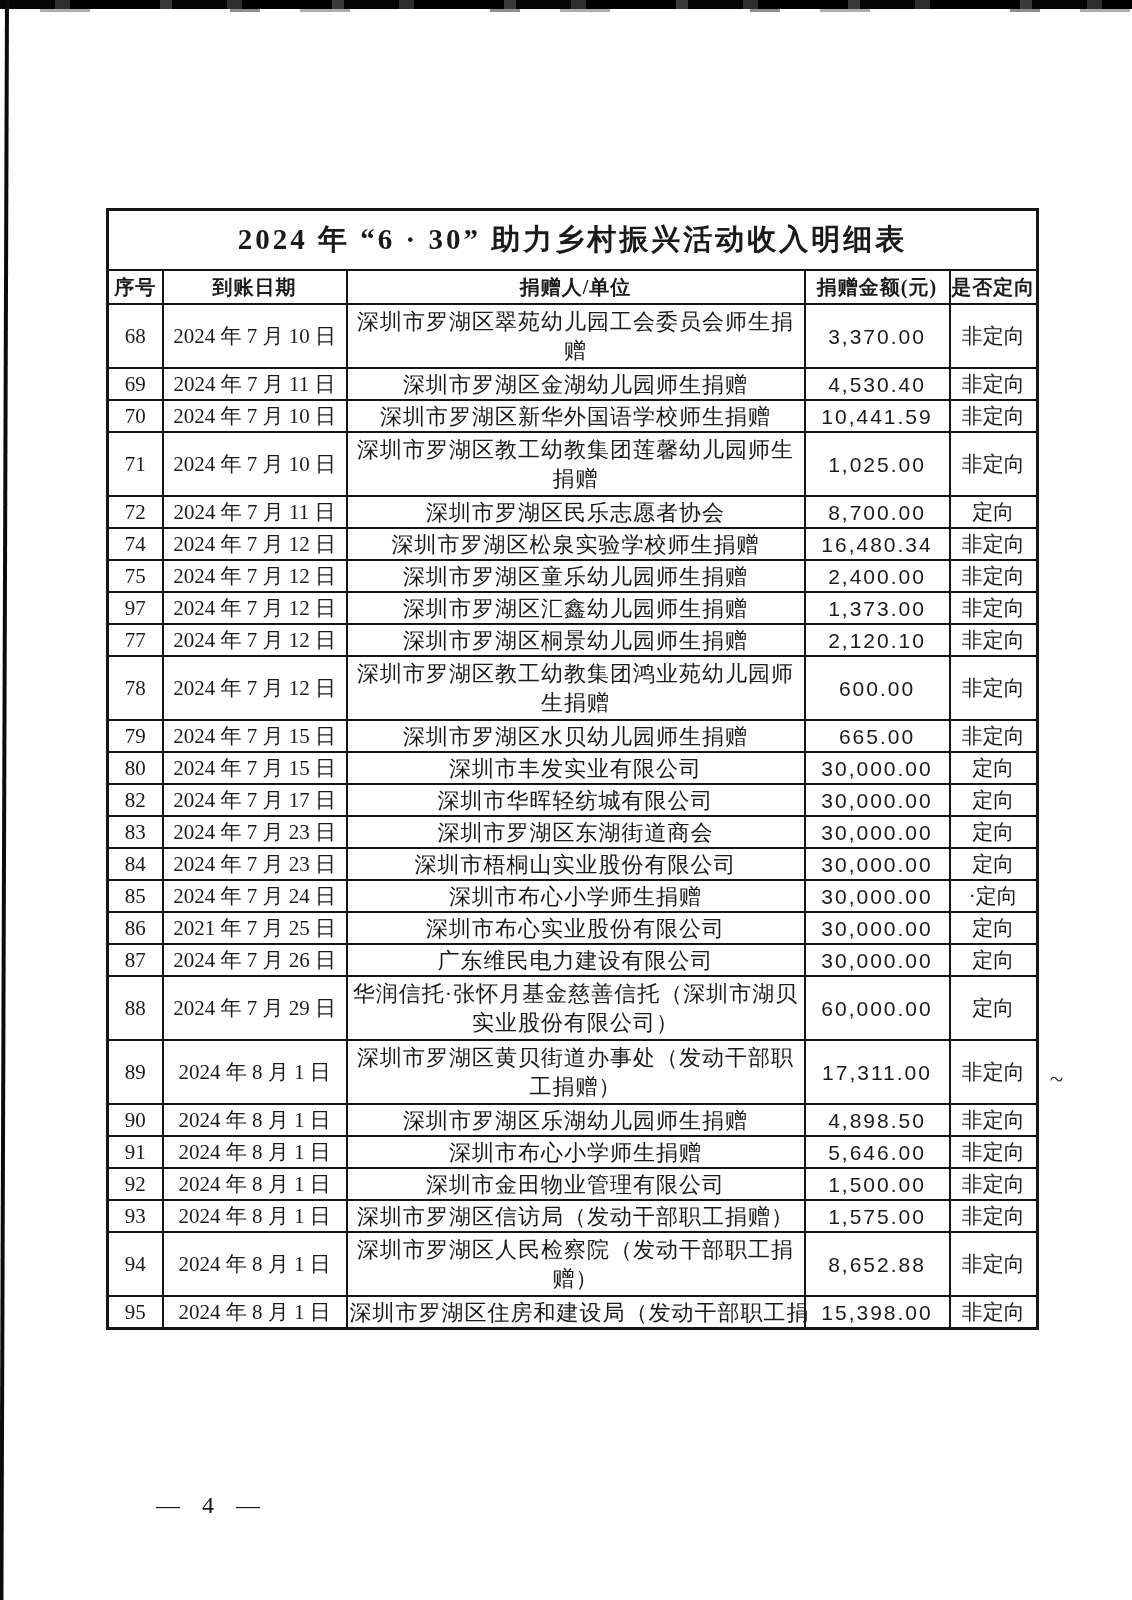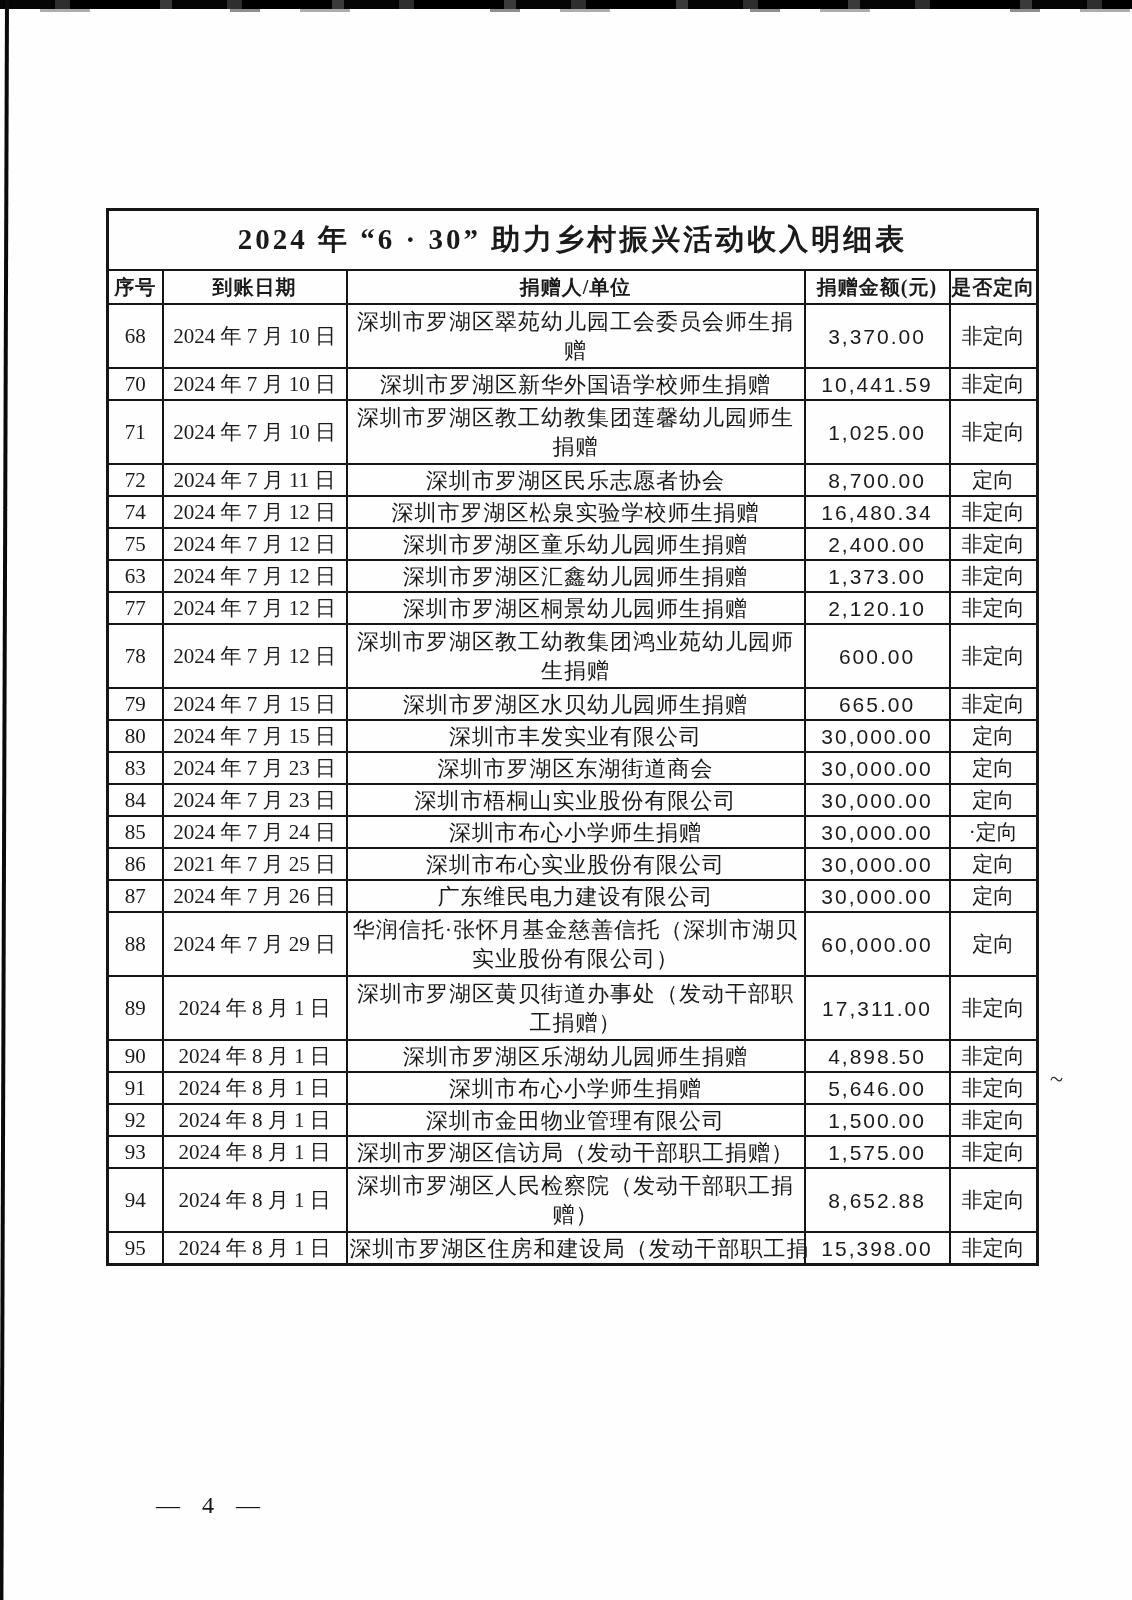--- a/index.html
+++ b/index.html
@@ -148,20 +148,27 @@
     </thead>
     <tbody id="table-body">
         <tr class="row-double">
       <td class="col-no">68</td>
       <td class="col-date">2024 年 7 月 10 日</td>
       <td class="col-donor">深圳市罗湖区翠苑幼儿园工会委员会师生捐赠</td>
       <td class="col-amount">3,370.00</td>
       <td class="col-directed">非定向</td>
     </tr>
         <tr class="row-single">
+      <td class="col-no">69</td>
+      <td class="col-date">2024 年 7 月 11 日</td>
+      <td class="col-donor">深圳市罗湖区金湖幼儿园师生捐赠</td>
+      <td class="col-amount">4,530.40</td>
+      <td class="col-directed">非定向</td>
+    </tr>
+        <tr class="row-single">
       <td class="col-no">70</td>
       <td class="col-date">2024 年 7 月 10 日</td>
       <td class="col-donor">深圳市罗湖区新华外国语学校师生捐赠</td>
       <td class="col-amount">10,441.59</td>
       <td class="col-directed">非定向</td>
     </tr>
         <tr class="row-double">
       <td class="col-no">71</td>
       <td class="col-date">2024 年 7 月 10 日</td>
       <td class="col-donor">深圳市罗湖区教工幼教集团莲馨幼儿园师生捐赠</td>
@@ -183,21 +190,21 @@
       <td class="col-directed">非定向</td>
     </tr>
         <tr class="row-single">
       <td class="col-no">75</td>
       <td class="col-date">2024 年 7 月 12 日</td>
       <td class="col-donor">深圳市罗湖区童乐幼儿园师生捐赠</td>
       <td class="col-amount">2,400.00</td>
       <td class="col-directed">非定向</td>
     </tr>
         <tr class="row-single">
-      <td class="col-no">63</td>
+      <td class="col-no">97</td>
       <td class="col-date">2024 年 7 月 12 日</td>
       <td class="col-donor">深圳市罗湖区汇鑫幼儿园师生捐赠</td>
       <td class="col-amount">1,373.00</td>
       <td class="col-directed">非定向</td>
     </tr>
         <tr class="row-single">
       <td class="col-no">77</td>
       <td class="col-date">2024 年 7 月 12 日</td>
       <td class="col-donor">深圳市罗湖区桐景幼儿园师生捐赠</td>
       <td class="col-amount">2,120.10</td>
@@ -218,20 +225,27 @@
       <td class="col-directed">非定向</td>
     </tr>
         <tr class="row-single">
       <td class="col-no">80</td>
       <td class="col-date">2024 年 7 月 15 日</td>
       <td class="col-donor">深圳市丰发实业有限公司</td>
       <td class="col-amount">30,000.00</td>
       <td class="col-directed">定向</td>
     </tr>
         <tr class="row-single">
+      <td class="col-no">82</td>
+      <td class="col-date">2024 年 7 月 17 日</td>
+      <td class="col-donor">深圳市华晖轻纺城有限公司</td>
+      <td class="col-amount">30,000.00</td>
+      <td class="col-directed">定向</td>
+    </tr>
+        <tr class="row-single">
       <td class="col-no">83</td>
       <td class="col-date">2024 年 7 月 23 日</td>
       <td class="col-donor">深圳市罗湖区东湖街道商会</td>
       <td class="col-amount">30,000.00</td>
       <td class="col-directed">定向</td>
     </tr>
         <tr class="row-single">
       <td class="col-no">84</td>
       <td class="col-date">2024 年 7 月 23 日</td>
       <td class="col-donor">深圳市梧桐山实业股份有限公司</td>

